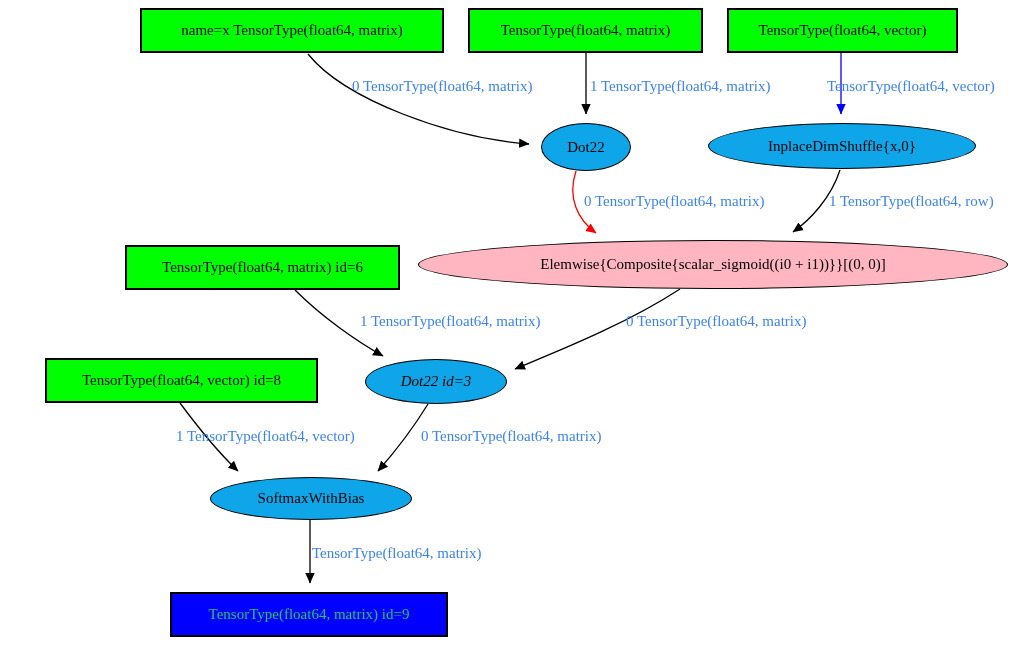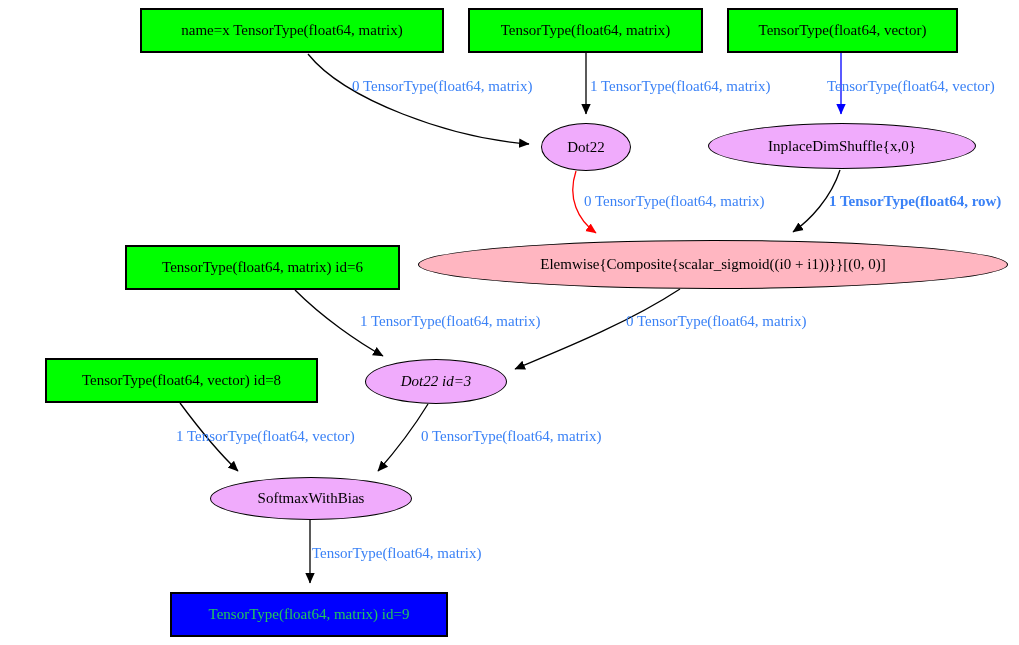--- a/index.html
+++ b/index.html
@@ -38,21 +38,21 @@
     background: #00ff00;
   }
   .box-output {
     border: 2px solid #000000;
     background: #0000ff;
     color: #22c55e;
   }
   .ellipse {
     border: 1.5px solid #000000;
     border-radius: 50%;
-    background: #f0abfc;
+    background: #0ea5e9;
   }
   .ellipse-elemwise {
     background: #ffb6c1;
   }
   .edge-label {
     position: absolute;
     font-size: 15px;
     color: #3b82f6;
     white-space: nowrap;
   }
@@ -98,20 +98,20 @@
   <div class="node ellipse" style="left:325px; top:359px; width:142px; height:45px;font-style:italic;">Dot22 id=3</div>
   <div class="node box" style="left:5px; top:358px; width:273px; height:45px;">TensorType(float64, vector) id=8</div>
   <div class="node ellipse" style="left:170px; top:477px; width:202px; height:43px;">SoftmaxWithBias</div>
 
   <div class="node box-output" style="left:130px; top:592px; width:278px; height:45px;">TensorType(float64, matrix) id=9</div>
 
   <div class="edge-label" style="left:312px; top:78px;">0 TensorType(float64, matrix)</div>
   <div class="edge-label" style="left:550px; top:78px;">1 TensorType(float64, matrix)</div>
   <div class="edge-label" style="left:787px; top:78px;">TensorType(float64, vector)</div>
   <div class="edge-label" style="left:544px; top:193px;">0 TensorType(float64, matrix)</div>
-  <div class="edge-label" style="left:789px; top:193px;font-weight:bold;">1 TensorType(float64, row)</div>
+  <div class="edge-label" style="left:789px; top:193px;">1 TensorType(float64, row)</div>
   <div class="edge-label" style="left:320px; top:313px;">1 TensorType(float64, matrix)</div>
   <div class="edge-label" style="left:586px; top:313px;">0 TensorType(float64, matrix)</div>
   <div class="edge-label" style="left:136px; top:428px;">1 TensorType(float64, vector)</div>
   <div class="edge-label" style="left:381px; top:428px;">0 TensorType(float64, matrix)</div>
   <div class="edge-label" style="left:272px; top:545px;">TensorType(float64, matrix)</div>
 
 </div>
 
 </body></html>

